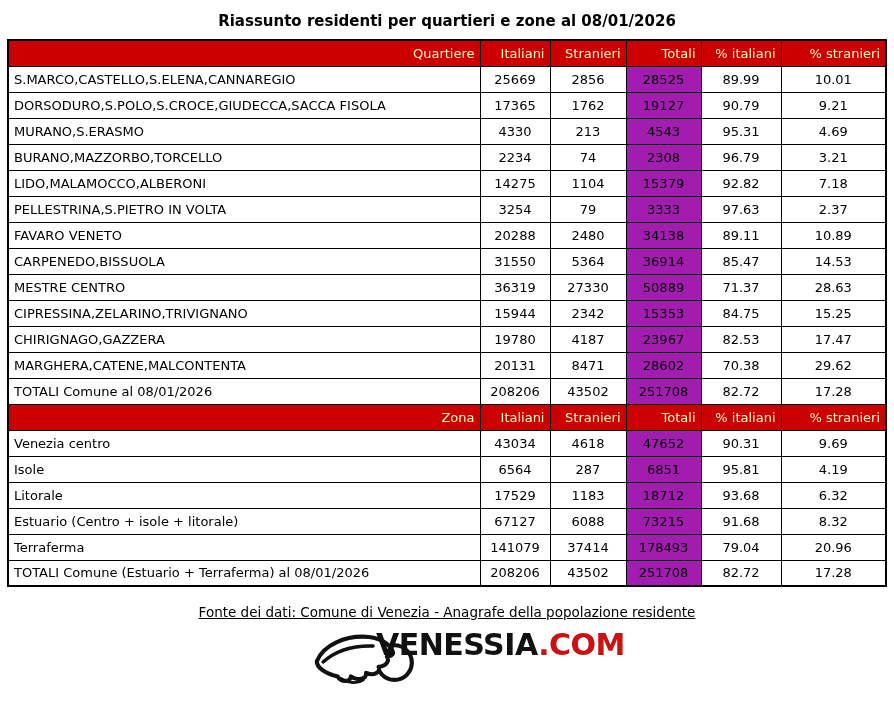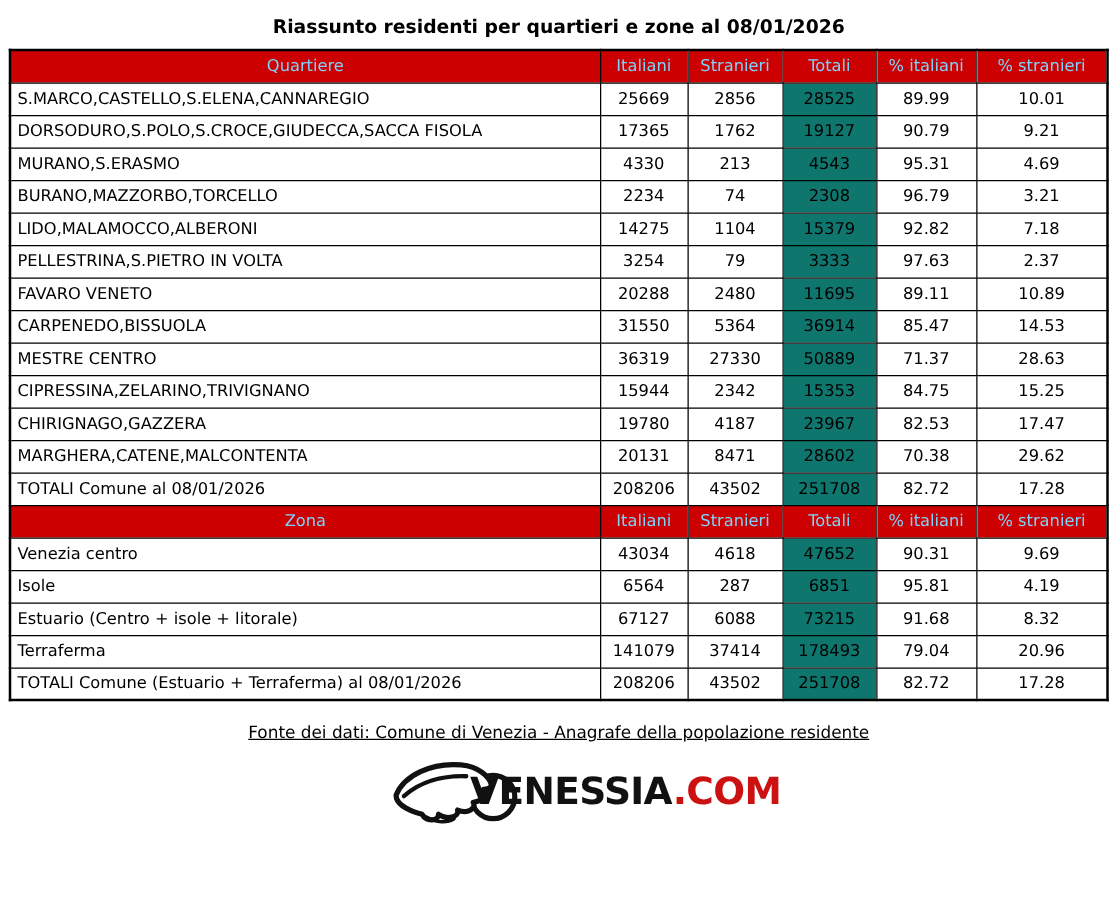--- a/index.html
+++ b/index.html
@@ -32,36 +32,36 @@
     font-size: 13px;
     height: 26px;
     padding: 2px 5px;
     text-align: center;
     white-space: nowrap;
     overflow: hidden;
     font-weight: normal;
   }
   table.residents th {
     background: #cc0000;
-    color: #7dd3fc;
+    color: #fef9c3;
+    text-align: right;
   }
   table.residents td { background: #ffffff; }
   table.residents td.name { text-align: left; }
-  table.residents td.tot { background: #0f766e; }
+  table.residents td.tot { background: #a21caf; }
   .source {
     margin-top: 17px;
     text-align: center;
     font-size: 13.5px;
     text-decoration: underline;
   }
   .logo {
     margin-top: 10px;
     display: flex;
     justify-content: center;
-    align-items: center;
     height: 60px;
     cursor: pointer;
     padding-left: 43px;
   }
   .logo svg { display: block; }
   .logo-text {
     position: relative;
     margin-left: -40px;
     font-size: 30px;
     font-weight: bold;
@@ -141,21 +141,21 @@
           <td>3254</td>
           <td>79</td>
           <td class="tot">3333</td>
           <td>97.63</td>
           <td>2.37</td>
         </tr>
         <tr>
           <td class="name">FAVARO VENETO</td>
           <td>20288</td>
           <td>2480</td>
-          <td class="tot">11695</td>
+          <td class="tot">34138</td>
           <td>89.11</td>
           <td>10.89</td>
         </tr>
         <tr>
           <td class="name">CARPENEDO,BISSUOLA</td>
           <td>31550</td>
           <td>5364</td>
           <td class="tot">36914</td>
           <td>85.47</td>
           <td>14.53</td>
@@ -216,20 +216,28 @@
           <td>90.31</td>
           <td>9.69</td>
         </tr>
         <tr>
           <td class="name">Isole</td>
           <td>6564</td>
           <td>287</td>
           <td class="tot">6851</td>
           <td>95.81</td>
           <td>4.19</td>
+        </tr>
+        <tr>
+          <td class="name">Litorale</td>
+          <td>17529</td>
+          <td>1183</td>
+          <td class="tot">18712</td>
+          <td>93.68</td>
+          <td>6.32</td>
         </tr>
         <tr>
           <td class="name">Estuario (Centro + isole + litorale)</td>
           <td>67127</td>
           <td>6088</td>
           <td class="tot">73215</td>
           <td>91.68</td>
           <td>8.32</td>
         </tr>
         <tr>

